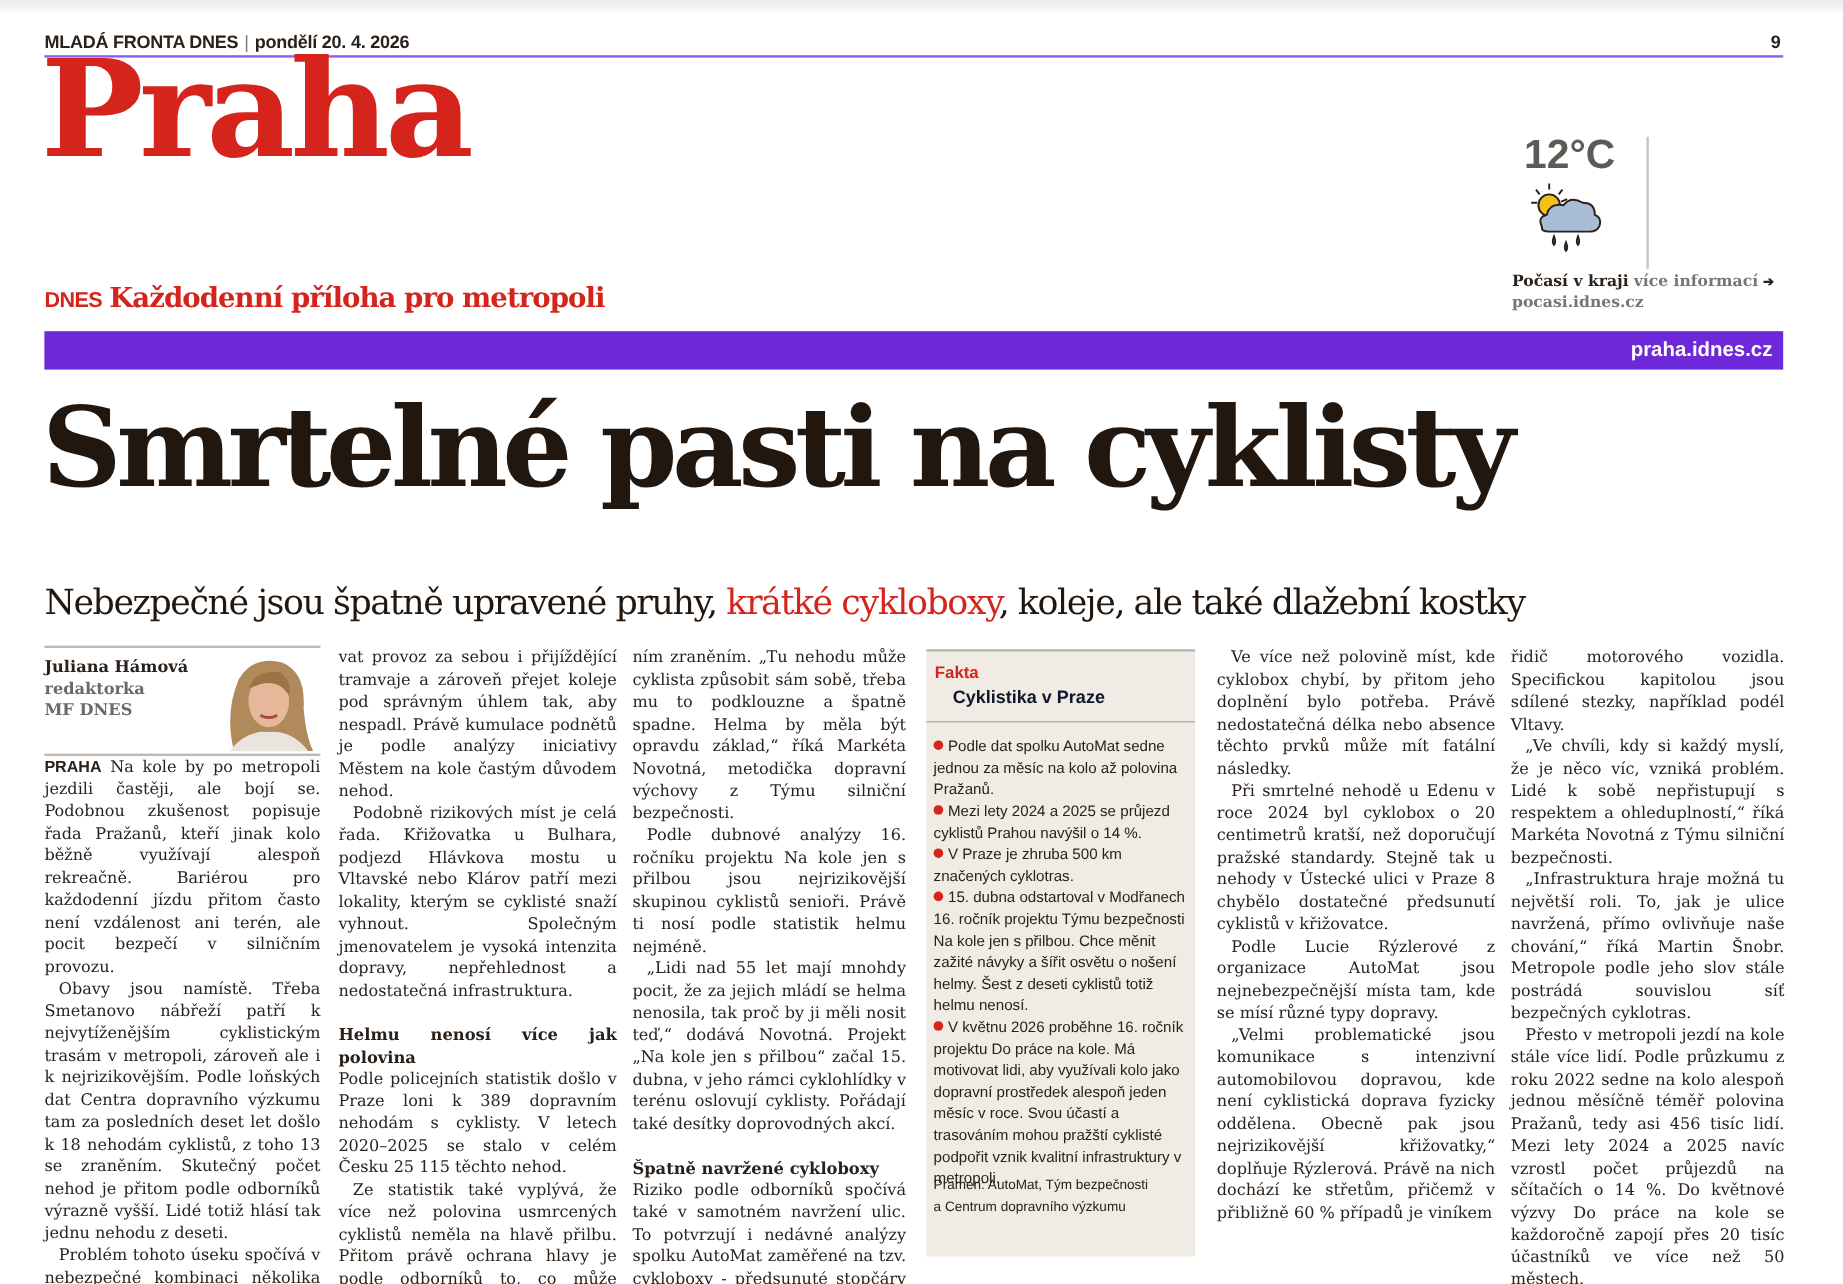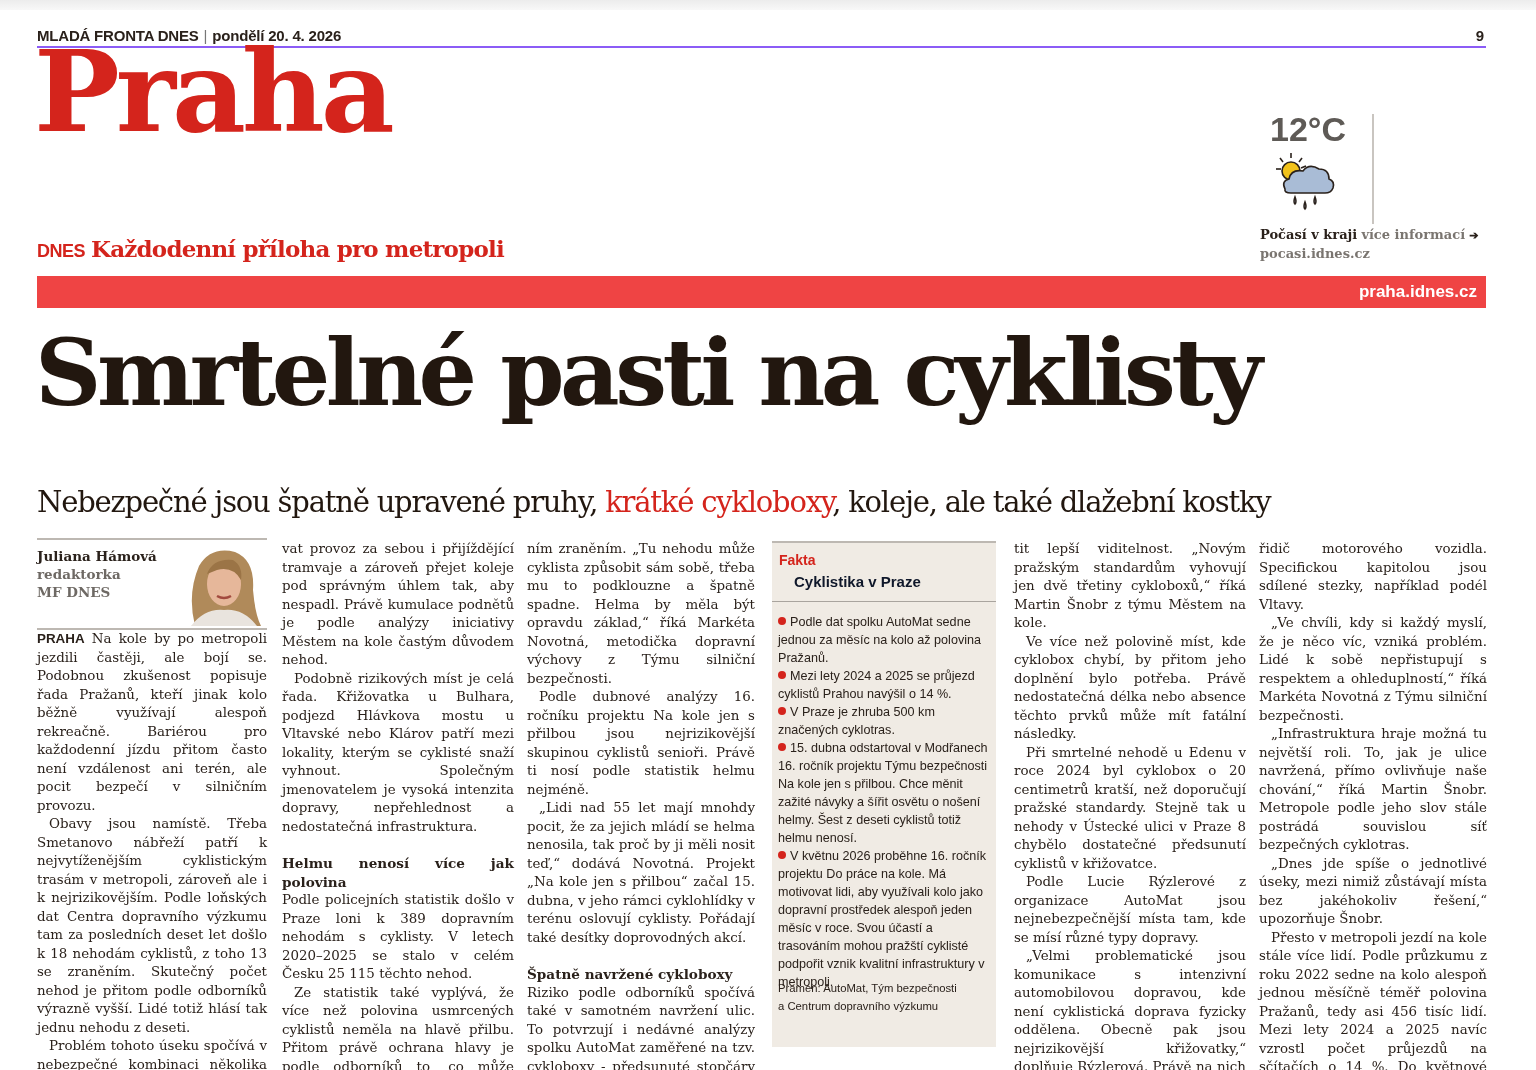--- a/index.html
+++ b/index.html
@@ -14,21 +14,21 @@
   .tagline .brand{font-family:"Liberation Sans",sans-serif;font-weight:900;font-size:18px;color:#d4241c;letter-spacing:-0.5px;}
   .tagline .text{font-family:"DejaVu Serif",serif;font-weight:bold;font-size:23px;color:#d4241c;margin-left:6px;letter-spacing:-0.8px;}
   .weather{position:absolute;left:1258px;top:110px;width:228px;height:160px;}
   .wcol{position:absolute;top:0;width:100px;text-align:center;}
   .wcol .temp{font-family:"Liberation Sans",sans-serif;font-weight:bold;font-size:34px;color:#5e5a56;}
   .wdivider{position:absolute;left:114px;top:4px;width:2px;height:110px;background:#c9c5c0;}
   .wicon{margin:2px auto 0;display:block;}
   .winfo{position:absolute;left:1260px;top:226px;font-size:13px;line-height:18px;}
   .winfo .b{font-weight:bold;color:#2a211b;text-align:center;}
   .winfo .g{color:#7a7570;font-weight:bold;}
-  .redbar{position:absolute;left:37px;top:276px;width:1449px;height:32px;background:#ef4444;}
+  .redbar{position:absolute;left:37px;top:276px;width:1449px;height:32px;background:#6d28d9;}
   .redbar .url{position:absolute;right:9px;top:6px;font-family:"Liberation Sans",sans-serif;font-weight:bold;font-size:17px;color:#ffffff;}
   .headline{position:absolute;left:35px;top:318px;font-family:"DejaVu Serif",serif;font-weight:bold;font-size:92px;color:#22170f;letter-spacing:-4.5px;white-space:nowrap;line-height:1.2;}
   .subhead{position:absolute;left:37px;top:485px;font-family:"DejaVu Serif",serif;font-size:29px;color:#22170f;letter-spacing:-1.2px;white-space:nowrap;}
   .subhead .hl{color:#d4241c;margin-top:17px;}
   .col{position:absolute;top:540px;font-family:"DejaVu Serif",serif;font-size:13.4px;line-height:18.5px;color:#2a211b;text-align:justify;hyphens:manual;}
   .col p{margin:0;text-indent:12px;}
   .col p.first{text-indent:0;}
   .col h3{margin:18px 0 0;font-size:13.6px;font-weight:bold;line-height:18.5px;text-indent:0;}
   .dateline{font-family:"Liberation Sans",sans-serif;font-weight:bold;}
   .author{position:absolute;left:37px;top:538px;width:230px;height:88px;border-top:2px solid #bdb8b2;border-bottom:2px solid #bdb8b2;}
@@ -142,26 +142,24 @@
     <li><span class="dot"></span><span>15. dubna odstartoval v Modřanech 16. ročník projektu Týmu bezpečnosti Na kole jen s přilbou. Chce měnit zažité návyky a šířit osvětu o nošení helmy. Šest z deseti cyklistů totiž helmu nenosí.</span></li>
     <li><span class="dot"></span><span>V květnu 2026 proběhne 16. ročník projektu Do práce na kole. Má motivovat lidi, aby využívali kolo jako dopravní prostředek alespoň jeden měsíc v roce. Svou účastí a trasováním mohou pražští cyklisté podpořit vznik kvalitní infrastruktury v metropoli.</span></li>
   </ul>
   <div class="source">
     <div>Pramen:  AutoMat, Tým bezpečnosti</div>
     <div>a Centrum dopravního výzkumu</div>
   </div>
 </div>
 
 <div class="col" style="left:1014px;top:540px;width:232px;">
-  <p class="first">tit lepší viditelnost. „Novým pražským standardům vyhovují jen dvě třetiny cykloboxů,“ říká Martin Šnobr z týmu Městem na kole.</p>
   <p>Ve více než polovině míst, kde cyklobox chybí, by přitom jeho doplnění bylo potřeba. Právě nedostatečná délka nebo absence těchto prvků může mít fatální následky.</p>
   <p>Při smrtelné nehodě u Edenu v roce 2024 byl cyklobox o 20 centimetrů kratší, než doporučují pražské standardy. Stejně tak u nehody v Ústecké ulici v Praze 8 chybělo dostatečné předsunutí cyklistů v křižovatce.</p>
   <p>Podle Lucie Rýzlerové z organizace AutoMat jsou nejnebezpečnější místa tam, kde se mísí různé typy dopravy.</p>
   <p>„Velmi problematické jsou komunikace s intenzivní automobilovou dopravou, kde není cyklistická doprava fyzicky oddělena. Obecně pak jsou nejrizikovější křižovatky,“ doplňuje Rýzlerová. Právě na nich dochází ke střetům, přičemž v přibližně 60 % případů je viníkem</p>
 </div>
 
 <div class="col" style="left:1259px;top:540px;width:228px;">
   <p class="first">řidič motorového vozidla. Specifickou kapitolou jsou sdílené stezky, například podél Vltavy.</p>
   <p>„Ve chvíli, kdy si každý myslí, že je něco víc, vzniká problém. Lidé k sobě nepřistupují s respektem a ohleduplností,“ říká Markéta Novotná z Týmu silniční bezpečnosti.</p>
   <p>„Infrastruktura hraje možná tu největší roli. To, jak je ulice navržená, přímo ovlivňuje naše chování,“ říká Martin Šnobr. Metropole podle jeho slov stále postrádá souvislou síť bezpečných cyklotras.</p>
-  <p>„Dnes jde spíše o jednotlivé úseky, mezi nimiž zůstávají místa bez jakéhokoliv řešení,“ upozorňuje Šnobr.</p>
   <p>Přesto v metropoli jezdí na kole stále více lidí. Podle průzkumu z roku 2022 sedne na kolo alespoň jednou měsíčně téměř polovina Pražanů, tedy asi 456 tisíc lidí. Mezi lety 2024 a 2025 navíc vzrostl počet průjezdů na sčítačích o 14 %. Do květnové výzvy Do práce na kole se každoročně zapojí přes 20 tisíc účastníků ve více než 50 městech.</p>
 </div>
 
 </body></html>

